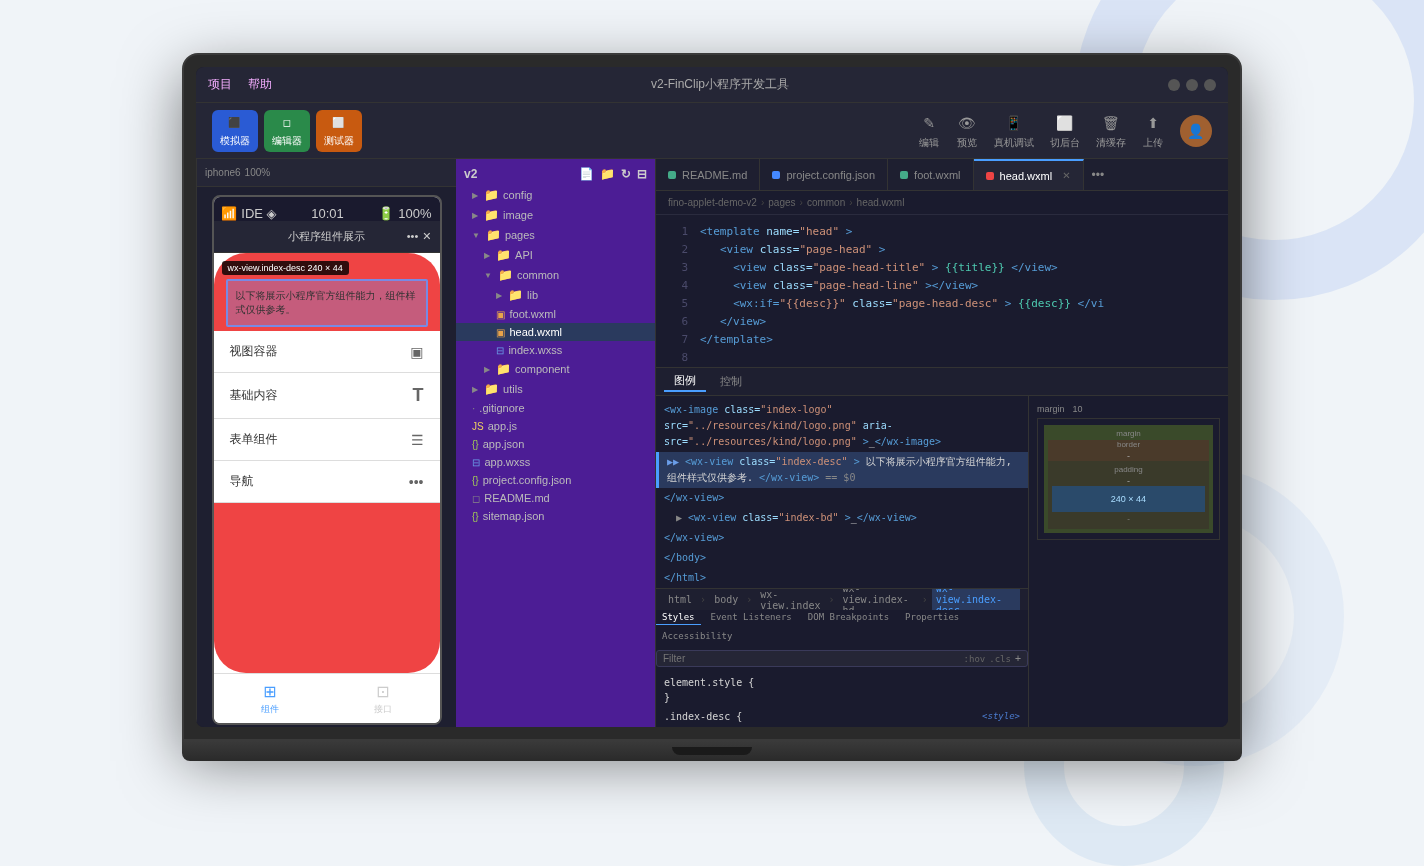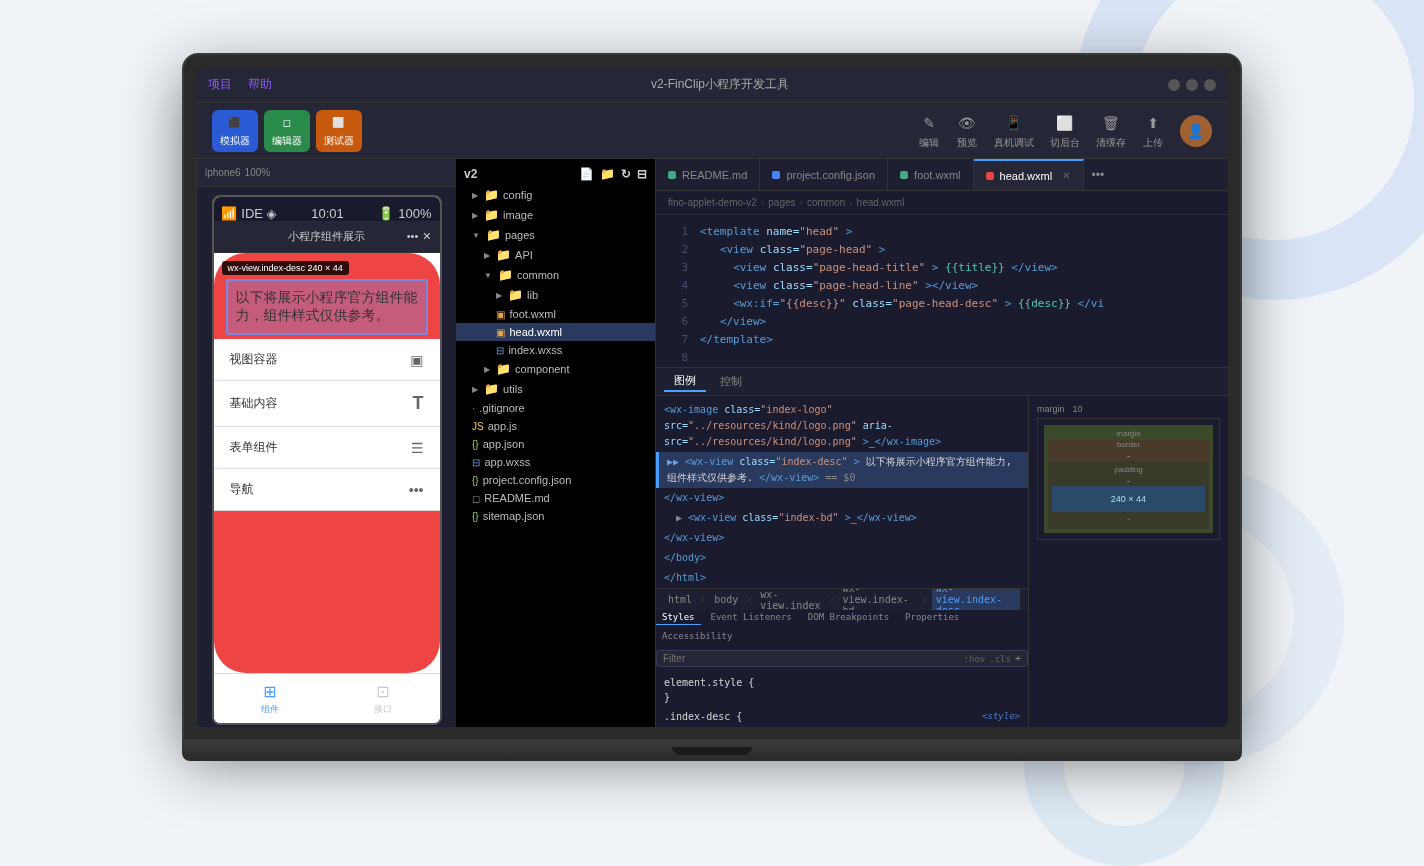--- a/index.html
+++ b/index.html
@@ -91,21 +91,21 @@
       height: 36px;
       display: flex;
       align-items: center;
       padding: 0 12px;
       border-bottom: 1px solid #333;
       flex-shrink: 0;
     }
     .title-bar-menu {
       display: flex;
       gap: 16px;
-      color: #8b5cf6;
+      color: #f0abfc;
       font-size: 12px;
     }
     .title-bar-center {
       flex: 1;
       text-align: center;
       color: #aaa;
       font-size: 12px;
     }
     .title-bar-controls {
       display: flex;
@@ -204,21 +204,21 @@
     
     .main-content {
       display: flex;
       flex: 1;
       overflow: hidden;
     }
 
     
     .file-tree {
       width: 200px;
-      background: #000000;
+      background: #4c1d95;
       border-right: 1px solid #333;
       overflow-y: auto;
       flex-shrink: 0;
       padding: 4px 0;
     }
     .tree-header {
       display: flex;
       align-items: center;
       padding: 4px 8px;
       font-size: 12px;
@@ -713,21 +713,21 @@
                 </div>
 
                 <div class="phone-content">
 
                   <div style="padding: 4px;">
                     <div class="phone-tooltip">
                       <span>wx-view.index-desc  240 × 44</span>
                     </div>
                     
                     <div class="phone-highlight-box">
-                      <p style="font-size:14px;color:#333;">以下将展示小程序官方组件能力，组件样式仅供参考。</p>
+                      <p style="font-size:10px;color:#333;">以下将展示小程序官方组件能力，组件样式仅供参考。</p>
                     </div>
                   </div>
 
                   <div class="phone-section">
                     <span class="phone-section-text">视图容器</span>
                     <span class="phone-section-icon">▣</span>
                   </div>
                   <div class="phone-section">
                     <span class="phone-section-text">基础内容</span>
                     <span class="phone-section-icon" style="font-size:18px;font-weight:bold;">T</span>

